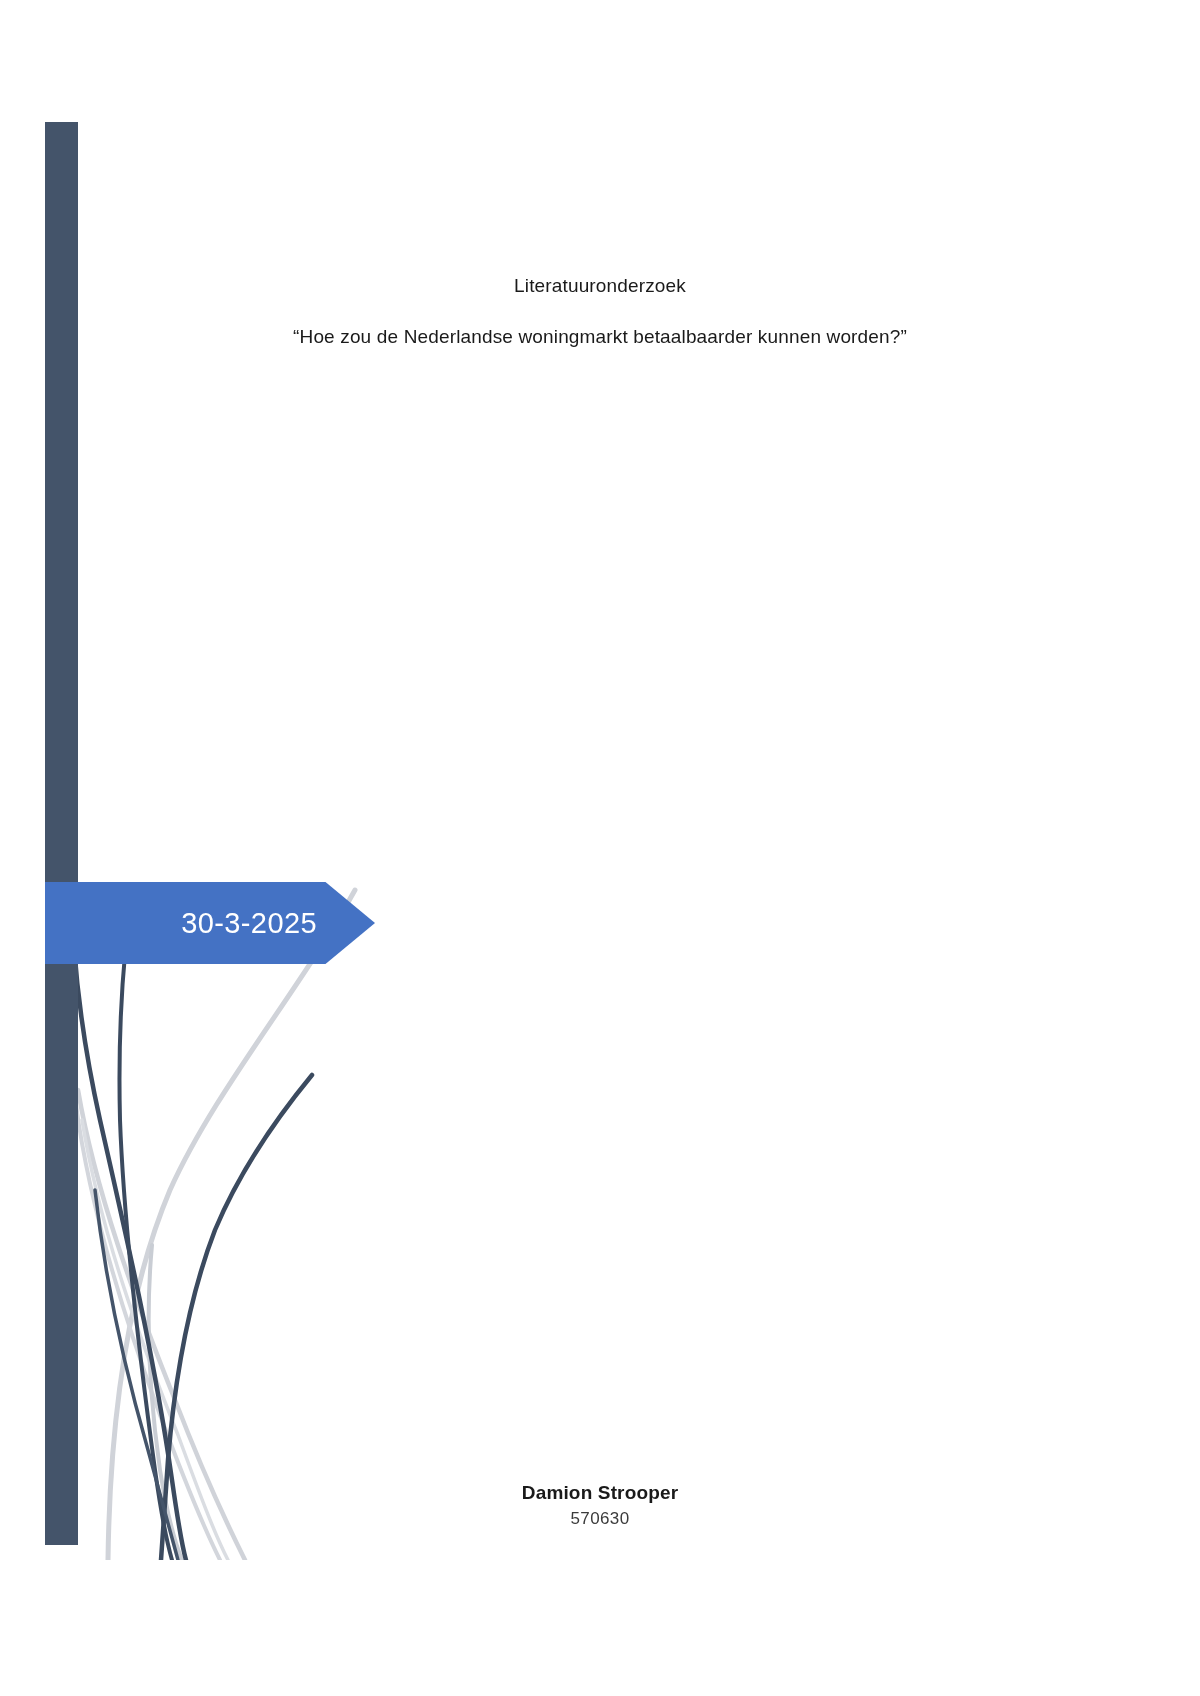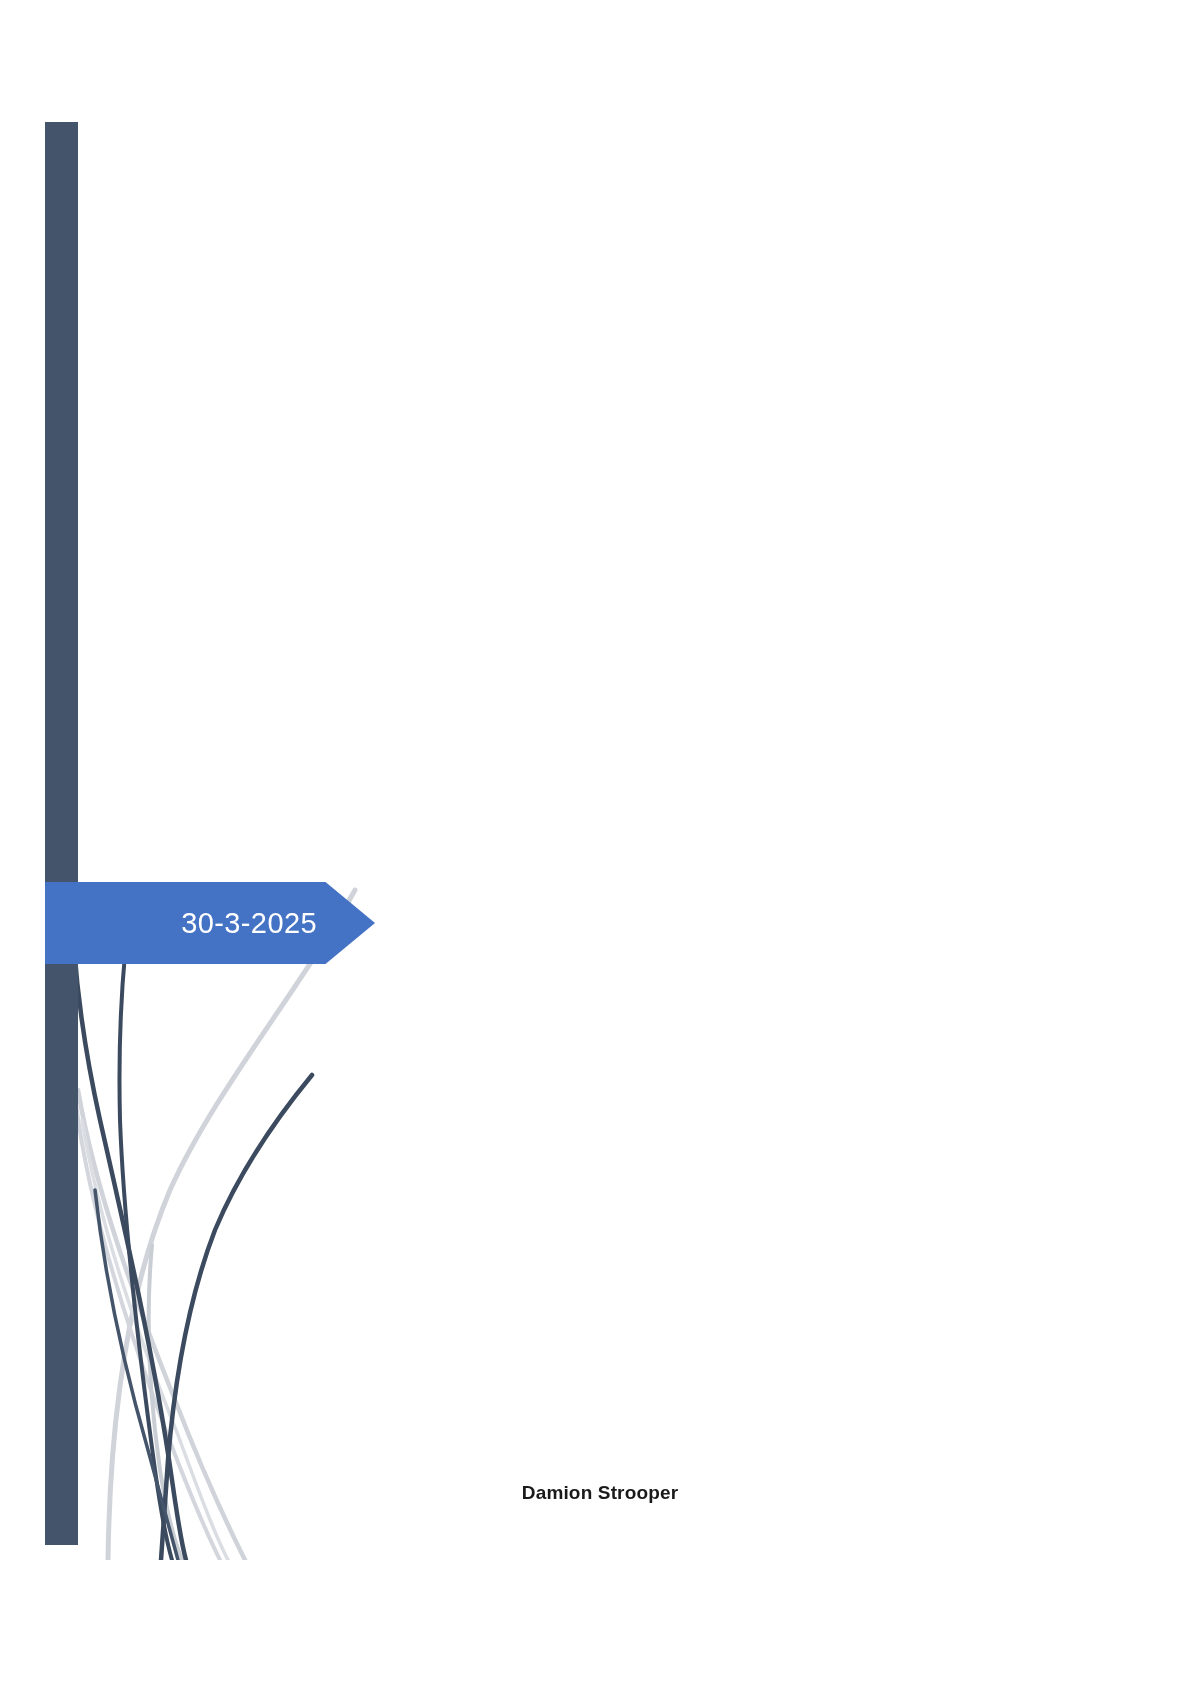--- a/index.html
+++ b/index.html
@@ -144,18 +144,23 @@
       <path d="M312 315 C 275 360, 240 410, 215 470 C 190 535, 175 615, 168 700 C 164 755, 162 782, 161 800" stroke="#3B4A5F" stroke-width="4.5"></path>
       <path d="M95 430 C 105 520, 125 610, 148 690 C 162 742, 172 778, 178 800" stroke="#44546A" stroke-width="3.5"></path>
     </g>
   </svg>
 
   <div class="date-banner">
     <div class="chevron"></div>
     <div class="date-text">30-3-2025</div>
   </div>
 
+  <div class="title-block">
+    <p class="doc-title">Literatuuronderzoek</p>
+    <p class="doc-subtitle">“Hoe zou de Nederlandse woningmarkt betaalbaarder kunnen worden?”</p>
+  </div>
 
   <div class="author-block">
     <p class="author-name">Damion Strooper</p>
+    <p class="author-id">570630</p>
   </div>
 
 </div>
 
 </body></html>

